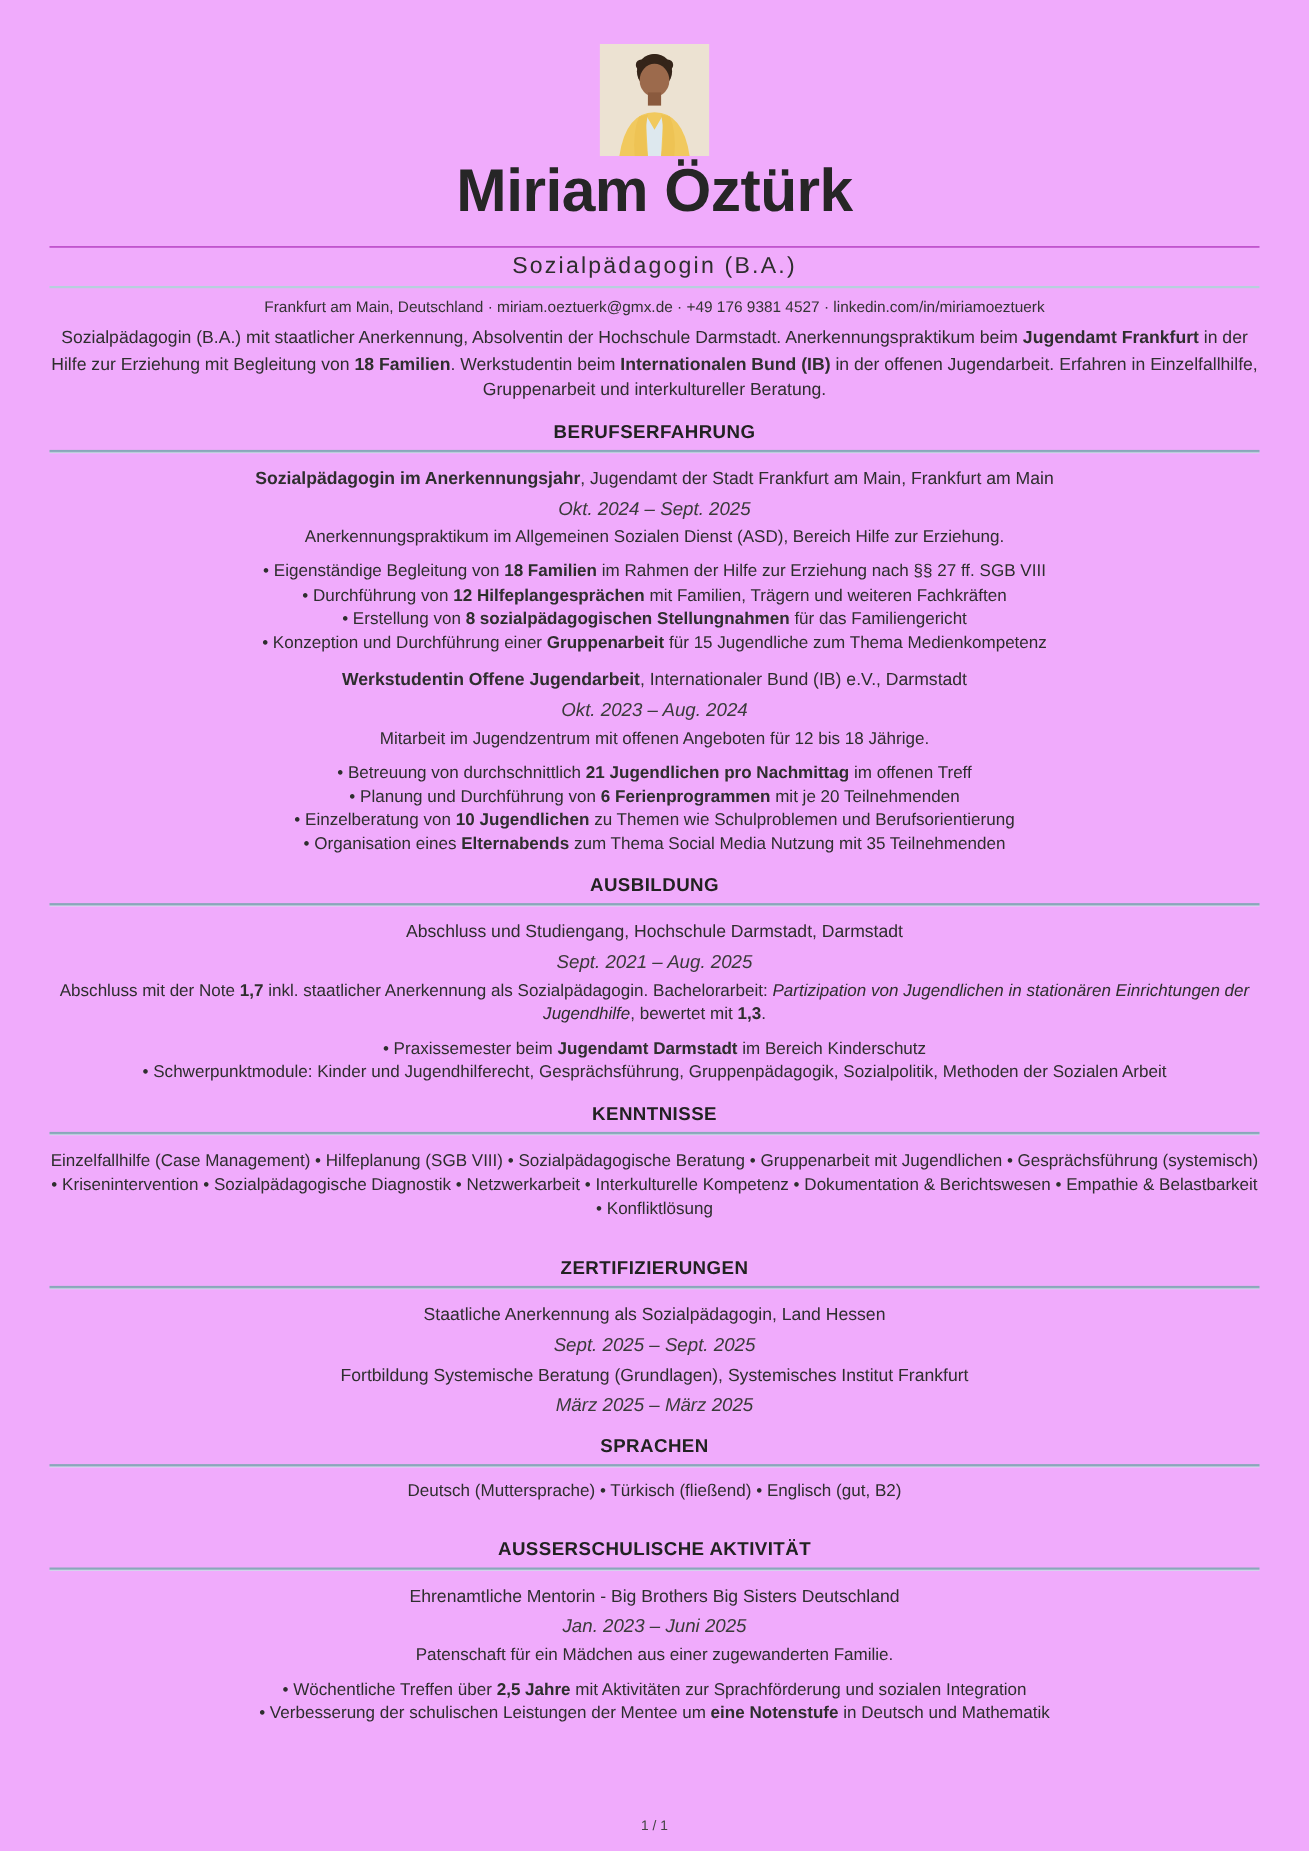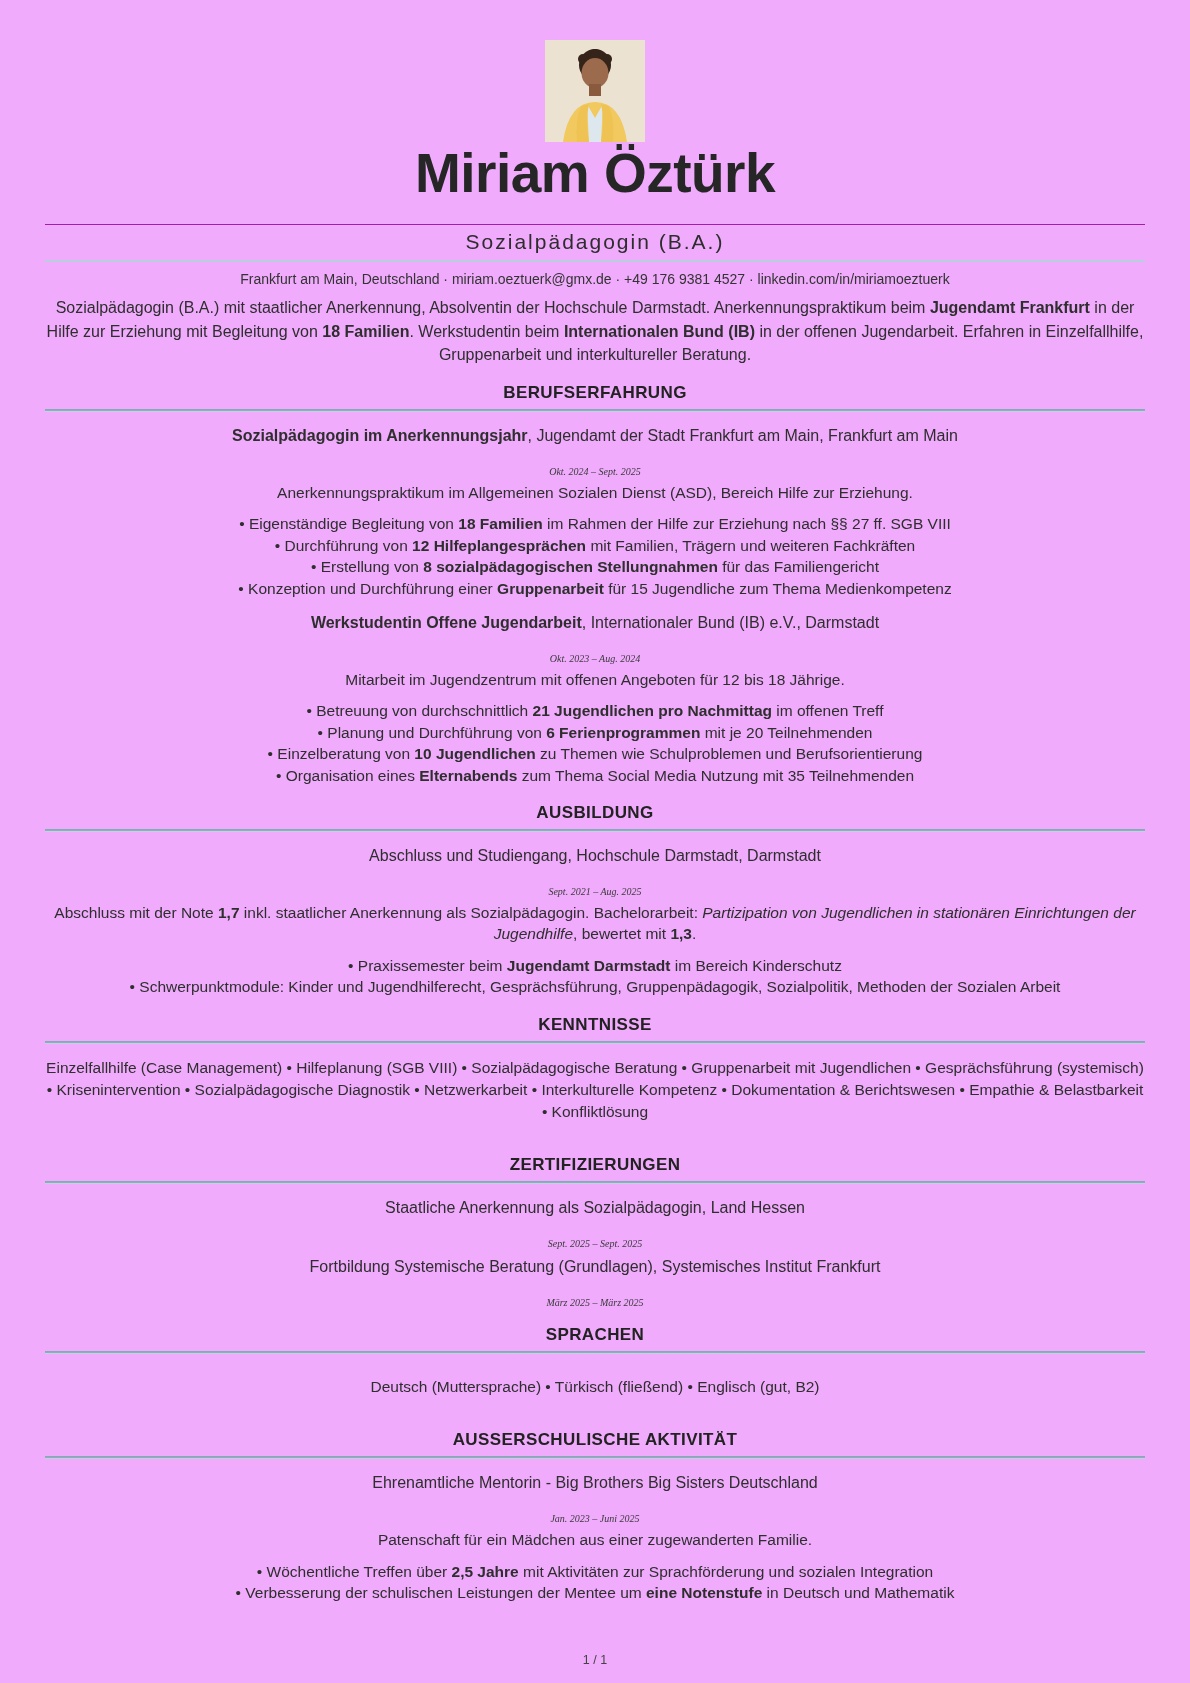--- a/index.html
+++ b/index.html
@@ -45,21 +45,21 @@
   .rule{
     margin-top:6px;height:3px;width:100%;
     background:linear-gradient(180deg,#8aa6ba 0%,#8aa6ba 45%,#d8e6f0 100%);
   }
   .entry{margin-top:14px;}
   .entry-heading{
     text-align:center;font-size:16px;color:#2e2e2e;line-height:1.3;
   }
   .entry-heading b{font-weight:700;}
   .entry-date{
-    margin-top:19px;text-align:center;font-size:10px;font-style:italic;color:#3a3a3a;font-family:Liberation Serif, serif;
+    margin-top:6px;text-align:center;font-size:17px;font-style:italic;color:#3a3a3a;
   }
   .entry-desc{
     margin-top:5px;text-align:center;font-size:15.5px;line-height:1.4;color:#2e2e2e;
   }
   .bullets{margin-top:10px;}
   .bullet{
     text-align:center;font-size:15.5px;line-height:1.38;color:#2e2e2e;
   }
   .bullet::before{content:"• ";}
   .bullet b{font-weight:700;}
@@ -163,21 +163,21 @@
     </div>
     <div class="entry" style="margin-top:8px;">
       <div class="entry-heading">Fortbildung Systemische Beratung (Grundlagen), Systemisches Institut Frankfurt</div>
       <div class="entry-date">März 2025 – März 2025</div>
     </div>
   </section>
 
   <section>
     <h2 class="section-title">SPRACHEN</h2>
     <div class="rule"></div>
-    <p class="plain-text" style="margin-top:22px;">Deutsch (Muttersprache) • Türkisch (fließend) • Englisch (gut, B2)</p>
+    <p class="plain-text" style="margin-top:11px;">Deutsch (Muttersprache) • Türkisch (fließend) • Englisch (gut, B2)</p>
   </section>
 
   <section>
     <h2 class="section-title">AUSSERSCHULISCHE AKTIVITÄT</h2>
     <div class="rule"></div>
 
     <div class="entry">
       <div class="entry-heading">Ehrenamtliche Mentorin - Big Brothers Big Sisters Deutschland</div>
       <div class="entry-date">Jan. 2023 – Juni 2025</div>
       <div class="entry-desc"><span>Patenschaft für ein Mädchen aus einer zugewanderten Familie.</span></div>

